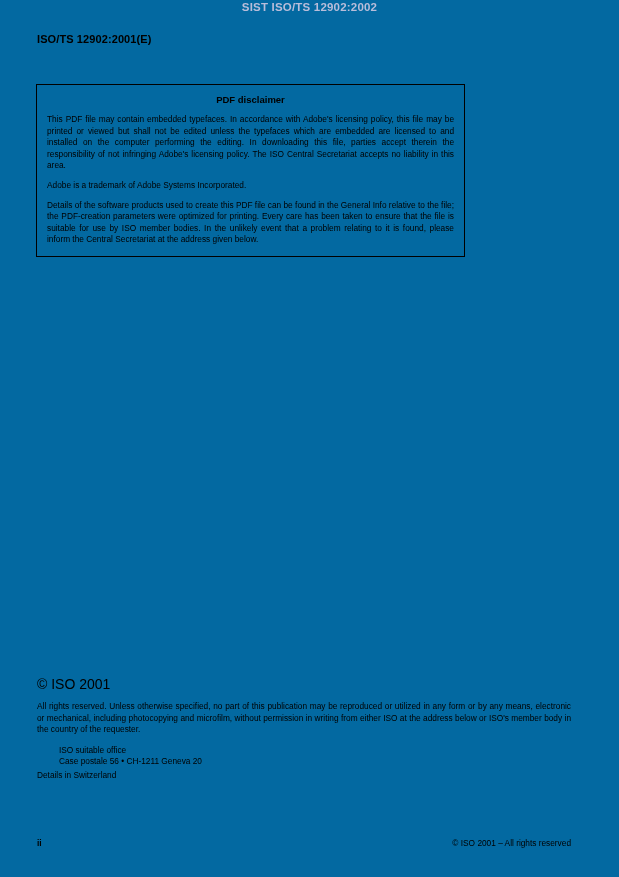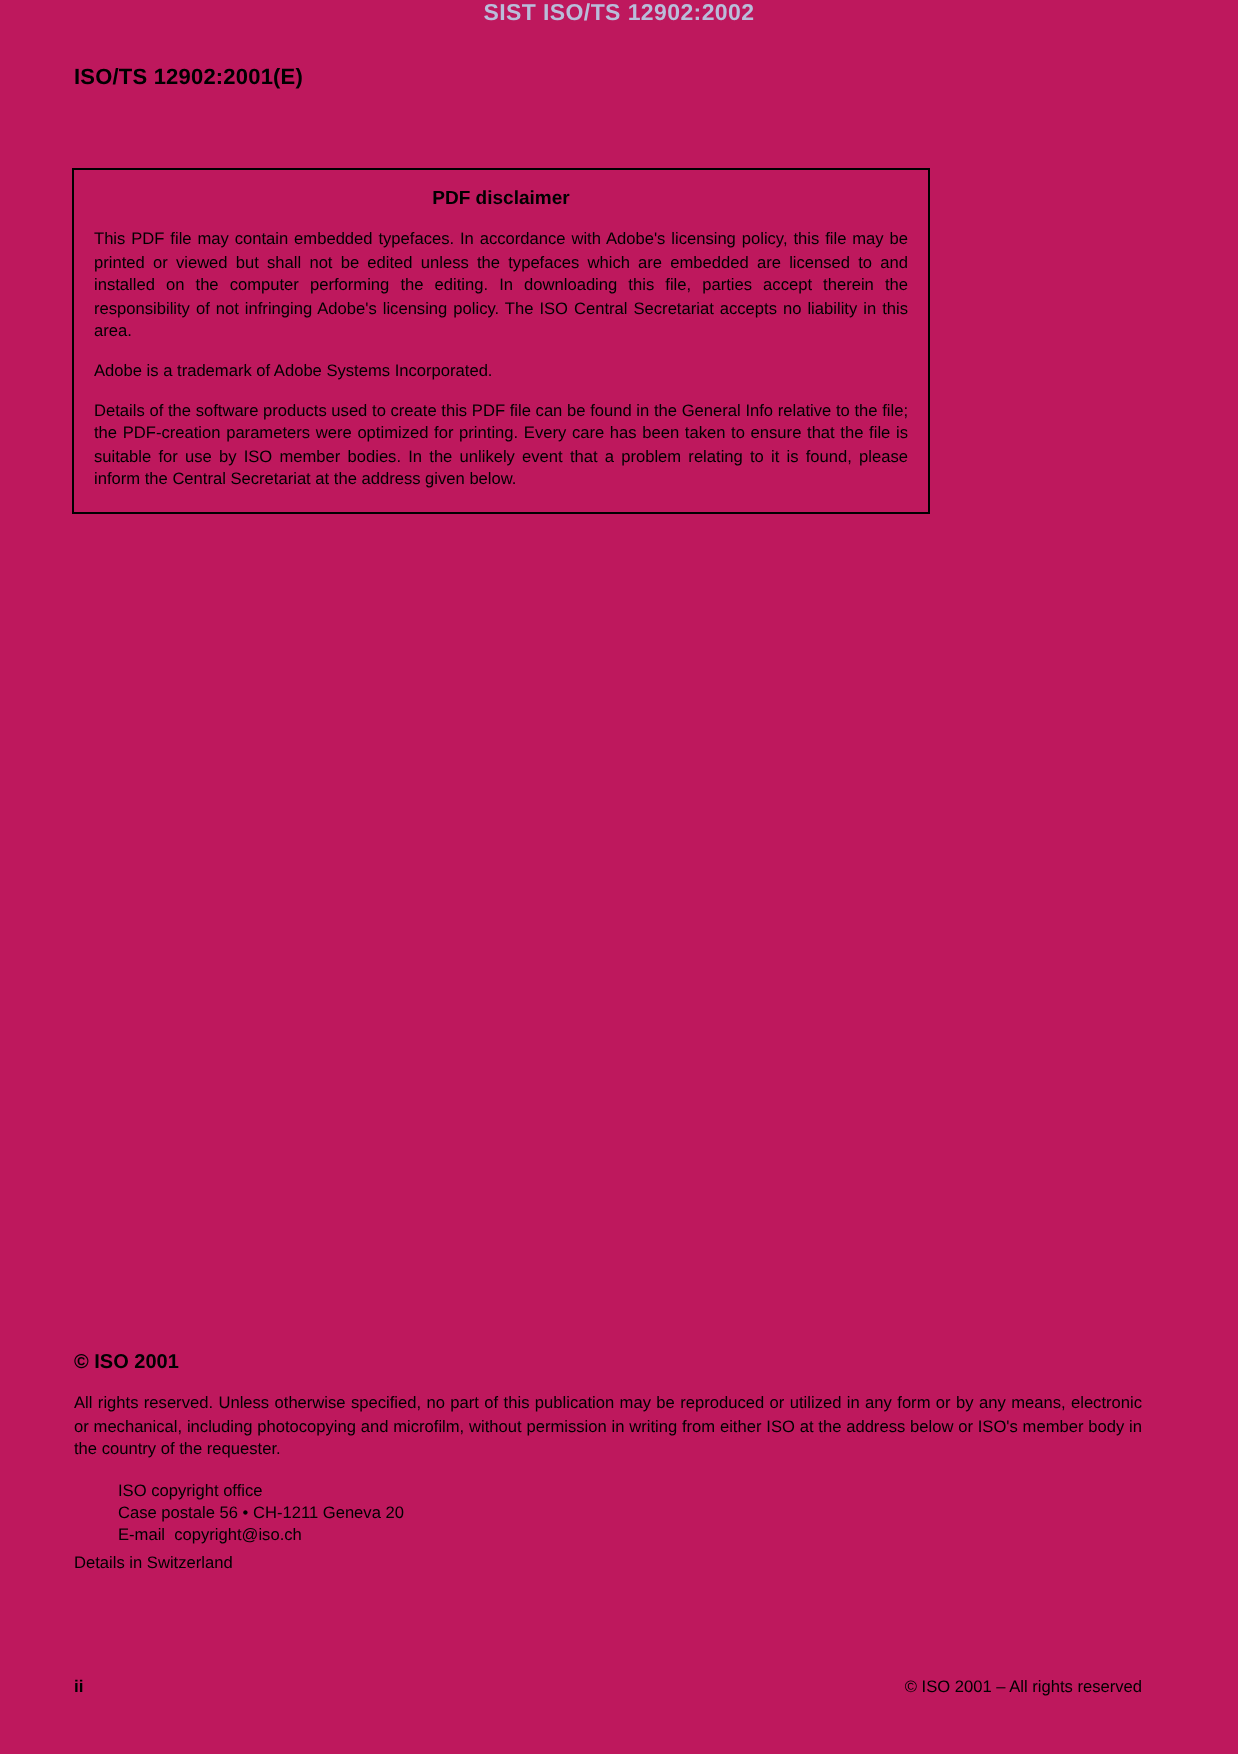--- a/index.html
+++ b/index.html
@@ -8,21 +8,21 @@
     background: #ffffff;
   }
   body {
     font-family: "Liberation Sans", sans-serif;
     color: #000000;
   }
   .page {
     position: relative;
     width: 619px;
     height: 877px;
-    background: #be185d;
+    background: #0369a1;
     overflow: hidden;
   }
 
   
   .doc-header {
     position: absolute;
     top: 1px;
     left: 0;
     width: 619px;
     text-align: center;
@@ -69,23 +69,22 @@
   }
 
   
   .copyright-block {
     position: absolute;
     top: 676px;
     left: 37px;
     width: 534px;
   }
   .copyright-line {
-    font-size: 10px;
+    font-size: 14px;
     margin: 0 0 9px 0;
-    font-weight: bold;
   }
   .rights-para {
     font-size: 8.3px;
     line-height: 11.6px;
     text-align: justify;
     margin: 0 0 9px 0;
   }
   .address-block {
     margin: 0 0 0 22px;
     font-size: 8.3px;
@@ -130,23 +129,22 @@
     <div class="disclaimer-title">PDF disclaimer</div>
     <p class="disclaimer-para">This PDF file may contain embedded typefaces. In accordance with Adobe's licensing policy, this file may be printed or viewed but shall not be edited unless the typefaces which are embedded are licensed to and installed on the computer performing the editing. In downloading this file, parties accept therein the responsibility of not infringing Adobe's licensing policy. The ISO Central Secretariat accepts no liability in this area.</p>
     <p class="disclaimer-para">Adobe is a trademark of Adobe Systems Incorporated.</p>
     <p class="disclaimer-para">Details of the software products used to create this PDF file can be found in the General Info relative to the file; the PDF-creation parameters were optimized for printing. Every care has been taken to ensure that the file is suitable for use by ISO member bodies. In the unlikely event that a problem relating to it is found, please inform the Central Secretariat at the address given below.</p>
   </div>
 
   <div class="copyright-block">
     <p class="copyright-line">©   ISO 2001</p>
     <p class="rights-para">All rights reserved. Unless otherwise specified, no part of this publication may be reproduced or utilized in any form or by any means, electronic or mechanical, including photocopying and microfilm, without permission in writing from either ISO at the address below or ISO's member body in the country of the requester.</p>
     <div class="address-block">
-      <div class="address-line">ISO copyright office</div>
+      <div class="address-line">ISO suitable office</div>
       <div class="address-line">Case postale 56 • CH-1211 Geneva 20</div>
-      <div class="address-line">E-mail  copyright@iso.ch</div>
     </div>
     <p class="printed-line">Details in Switzerland</p>
   </div>
 
   <div class="footer">
     <span class="footer-page">ii</span>
     <span class="footer-rights">© ISO 2001 – All rights reserved</span>
   </div>
 
 </div>

